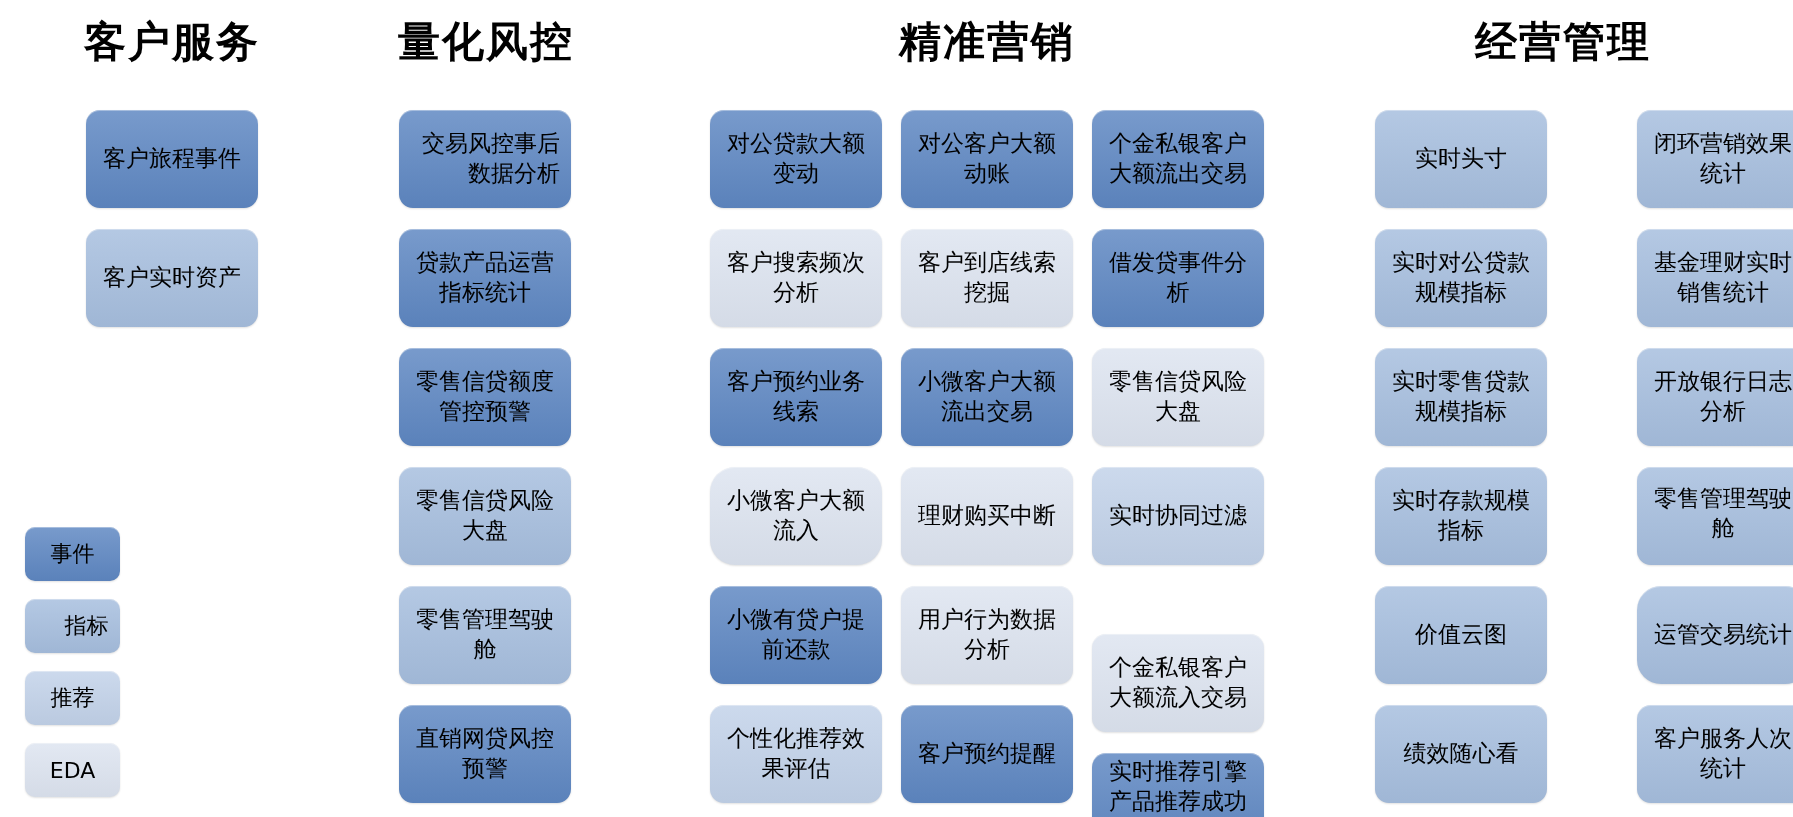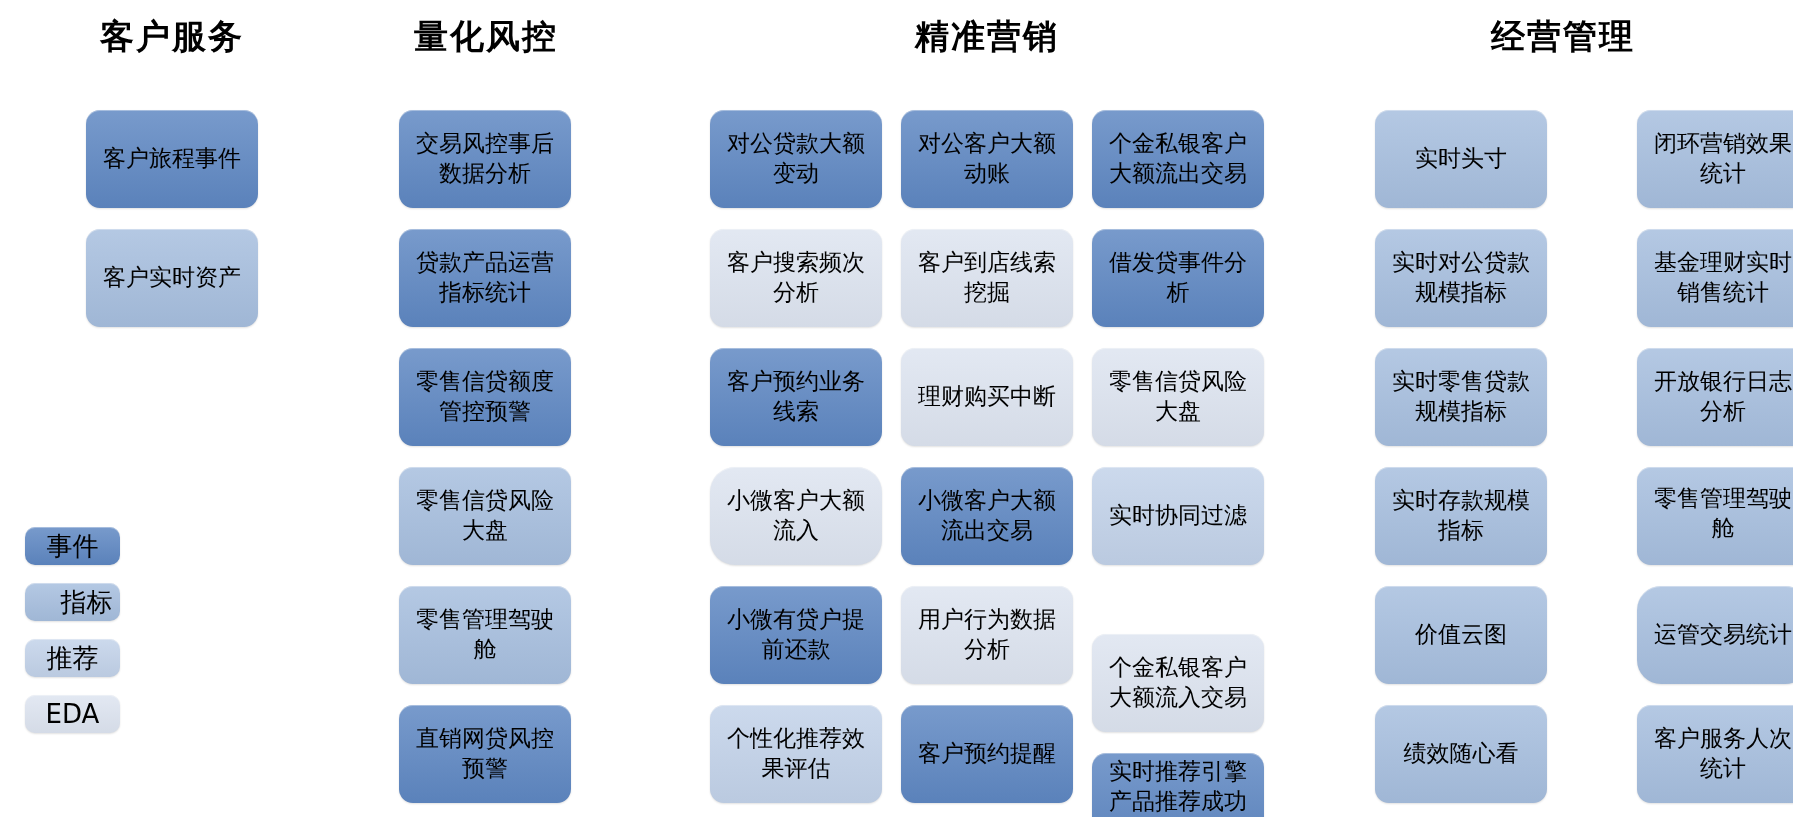--- a/index.html
+++ b/index.html
@@ -12,21 +12,21 @@
     position: relative;
     width: 1793px;
     height: 817px;
     background: #ffffff;
     overflow: hidden;
   }
   .group-title {
     position: absolute;
     top: 14px;
     transform: translateX(-50%);
-    font-size: 34px;
+    font-size: 42px;
     font-weight: 900;
     letter-spacing: 2px;
     color: #000000;
     white-space: nowrap;
     font-family: Liberation Mono, monospace;
   }
   .col {
     position: absolute;
     top: 110px;
     width: 172px;
@@ -53,27 +53,27 @@
   #legend {
     position: absolute;
     left: 25px;
     top: 527px;
     width: 95px;
     display: flex;
     flex-direction: column;
     gap: 18px;
   }
   .legend-item {
-    height: 38px;
+    height: 54px;
     border-radius: 10px;
     display: flex;
     align-items: center;
     justify-content: center;
     text-align: center;
-    font-size: 26px;
+    font-size: 22px;
     color: #000000;
     background-image: linear-gradient(rgba(255,255,255,0.16), rgba(0,0,0,0.04));
     box-shadow: inset 0 1px 0 rgba(255,255,255,0.35), 0 1px 2px rgba(0,0,0,0.12);
   }
 </style>
 </head>
 <body>
 
 <div id="canvas">
   <div id="legend">
@@ -82,41 +82,41 @@
       <div class="legend-item" style="background-color: rgb(194, 210, 233);">推荐</div>
       <div class="legend-item" style="background-color: rgb(221, 228, 240);">EDA</div>
     </div>
 <div class="group-title" style="left: 172px;">客户服务</div>
     <div class="col" style="left: 86px;">
       <div class="box" style="background-color: rgb(94, 135, 194);">客户旅程事件</div>
       <div class="box" style="background-color: rgb(166, 190, 222);">客户实时资产</div>
     </div>
     <div class="group-title" style="left: 486px;">量化风控</div>
     <div class="col" style="left: 399px;">
-      <div class="box" style="background-color: rgb(94, 135, 194);">交易风控事后数据分析</div>
+      <div class="box" style="background-color: rgb(94, 135, 194); text-align: right;">交易风控事后数据分析</div>
       <div class="box" style="background-color: rgb(94, 135, 194);">贷款产品运营指标统计</div>
       <div class="box" style="background-color: rgb(94, 135, 194);">零售信贷额度管控预警</div>
       <div class="box" style="background-color: rgb(166, 190, 222);">零售信贷风险大盘</div>
       <div class="box" style="background-color: rgb(166, 190, 222);">零售管理驾驶舱</div>
       <div class="box" style="background-color: rgb(94, 135, 194);">直销网贷风控预警</div>
     </div>
     <div class="group-title" style="left: 987px;">精准营销</div>
     <div class="col" style="left: 710px;">
       <div class="box" style="background-color: rgb(94, 135, 194);">对公贷款大额变动</div>
       <div class="box" style="background-color: rgb(221, 228, 240);">客户搜索频次分析</div>
       <div class="box" style="background-color: rgb(94, 135, 194);">客户预约业务线索</div>
       <div class="box" style="background-color: rgb(221, 228, 240); border-radius: 25px;">小微客户大额流入</div>
       <div class="box" style="background-color: rgb(94, 135, 194);">小微有贷户提前还款</div>
       <div class="box" style="background-color: rgb(194, 210, 233);">个性化推荐效果评估</div>
     </div>
     <div class="col" style="left: 901px;">
       <div class="box" style="background-color: rgb(94, 135, 194);">对公客户大额动账</div>
       <div class="box" style="background-color: rgb(221, 228, 240);">客户到店线索挖掘</div>
+      <div class="box" style="background-color: rgb(94, 135, 194);">小微客户大额流出交易</div>
       <div class="box" style="background-color: rgb(221, 228, 240);">理财购买中断</div>
-      <div class="box" style="background-color: rgb(94, 135, 194);">小微客户大额流出交易</div>
       <div class="box" style="background-color: rgb(221, 228, 240);">用户行为数据分析</div>
       <div class="box" style="background-color: rgb(94, 135, 194);">客户预约提醒</div>
     </div>
     <div class="col" style="left: 1092px;">
       <div class="box" style="background-color: rgb(94, 135, 194);">个金私银客户大额流出交易</div>
       <div class="box" style="background-color: rgb(94, 135, 194);">借发贷事件分析</div>
       <div class="box" style="background-color: rgb(221, 228, 240);">零售信贷风险大盘</div>
       <div class="box" style="background-color: rgb(194, 210, 233);">实时协同过滤</div>
       <div class="box" style="background-color: rgb(221, 228, 240); margin-top: 48px;">个金私银客户大额流入交易</div>
       <div class="box" style="background-color: rgb(94, 135, 194);">实时推荐引擎产品推荐成功率监控</div>

